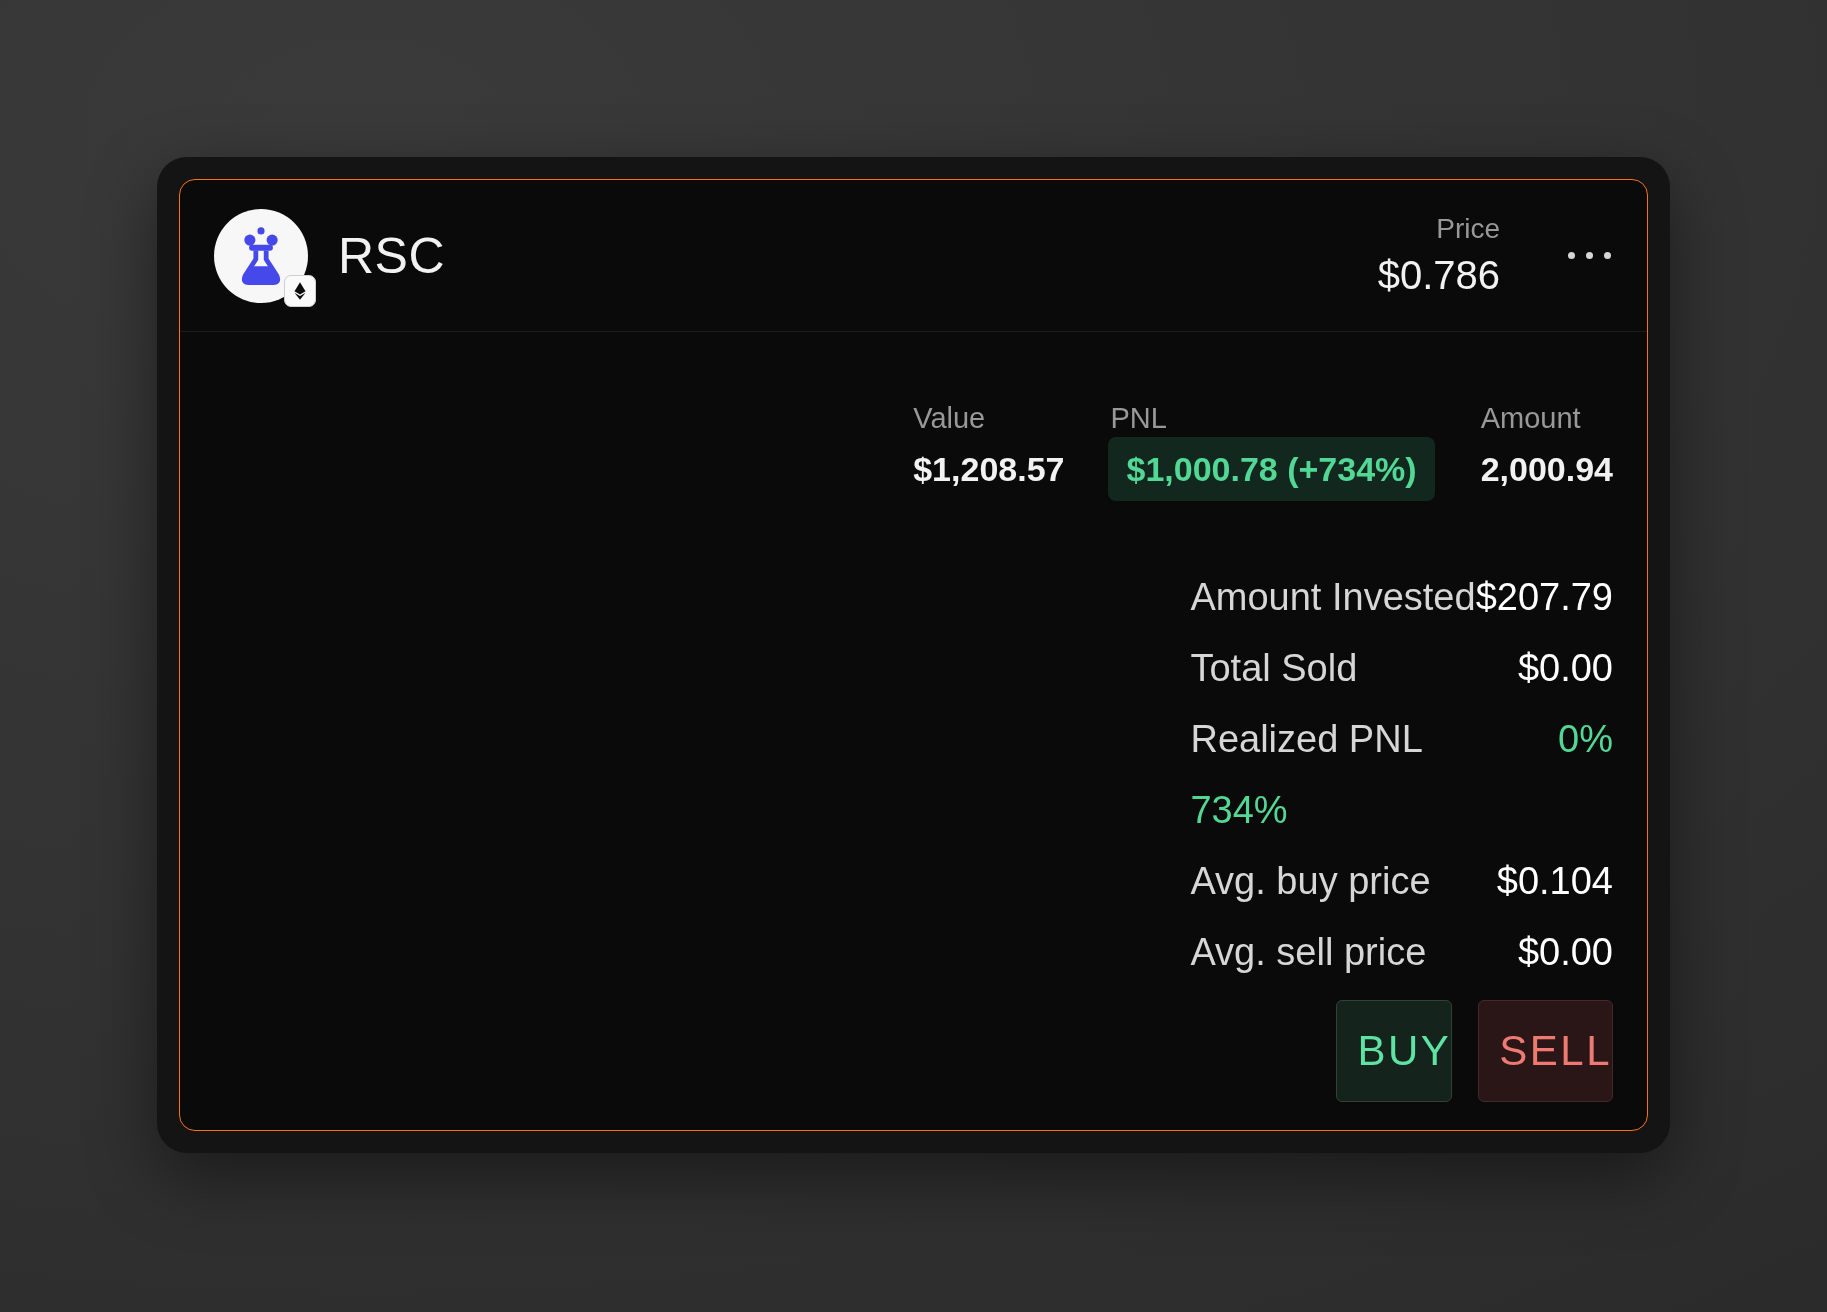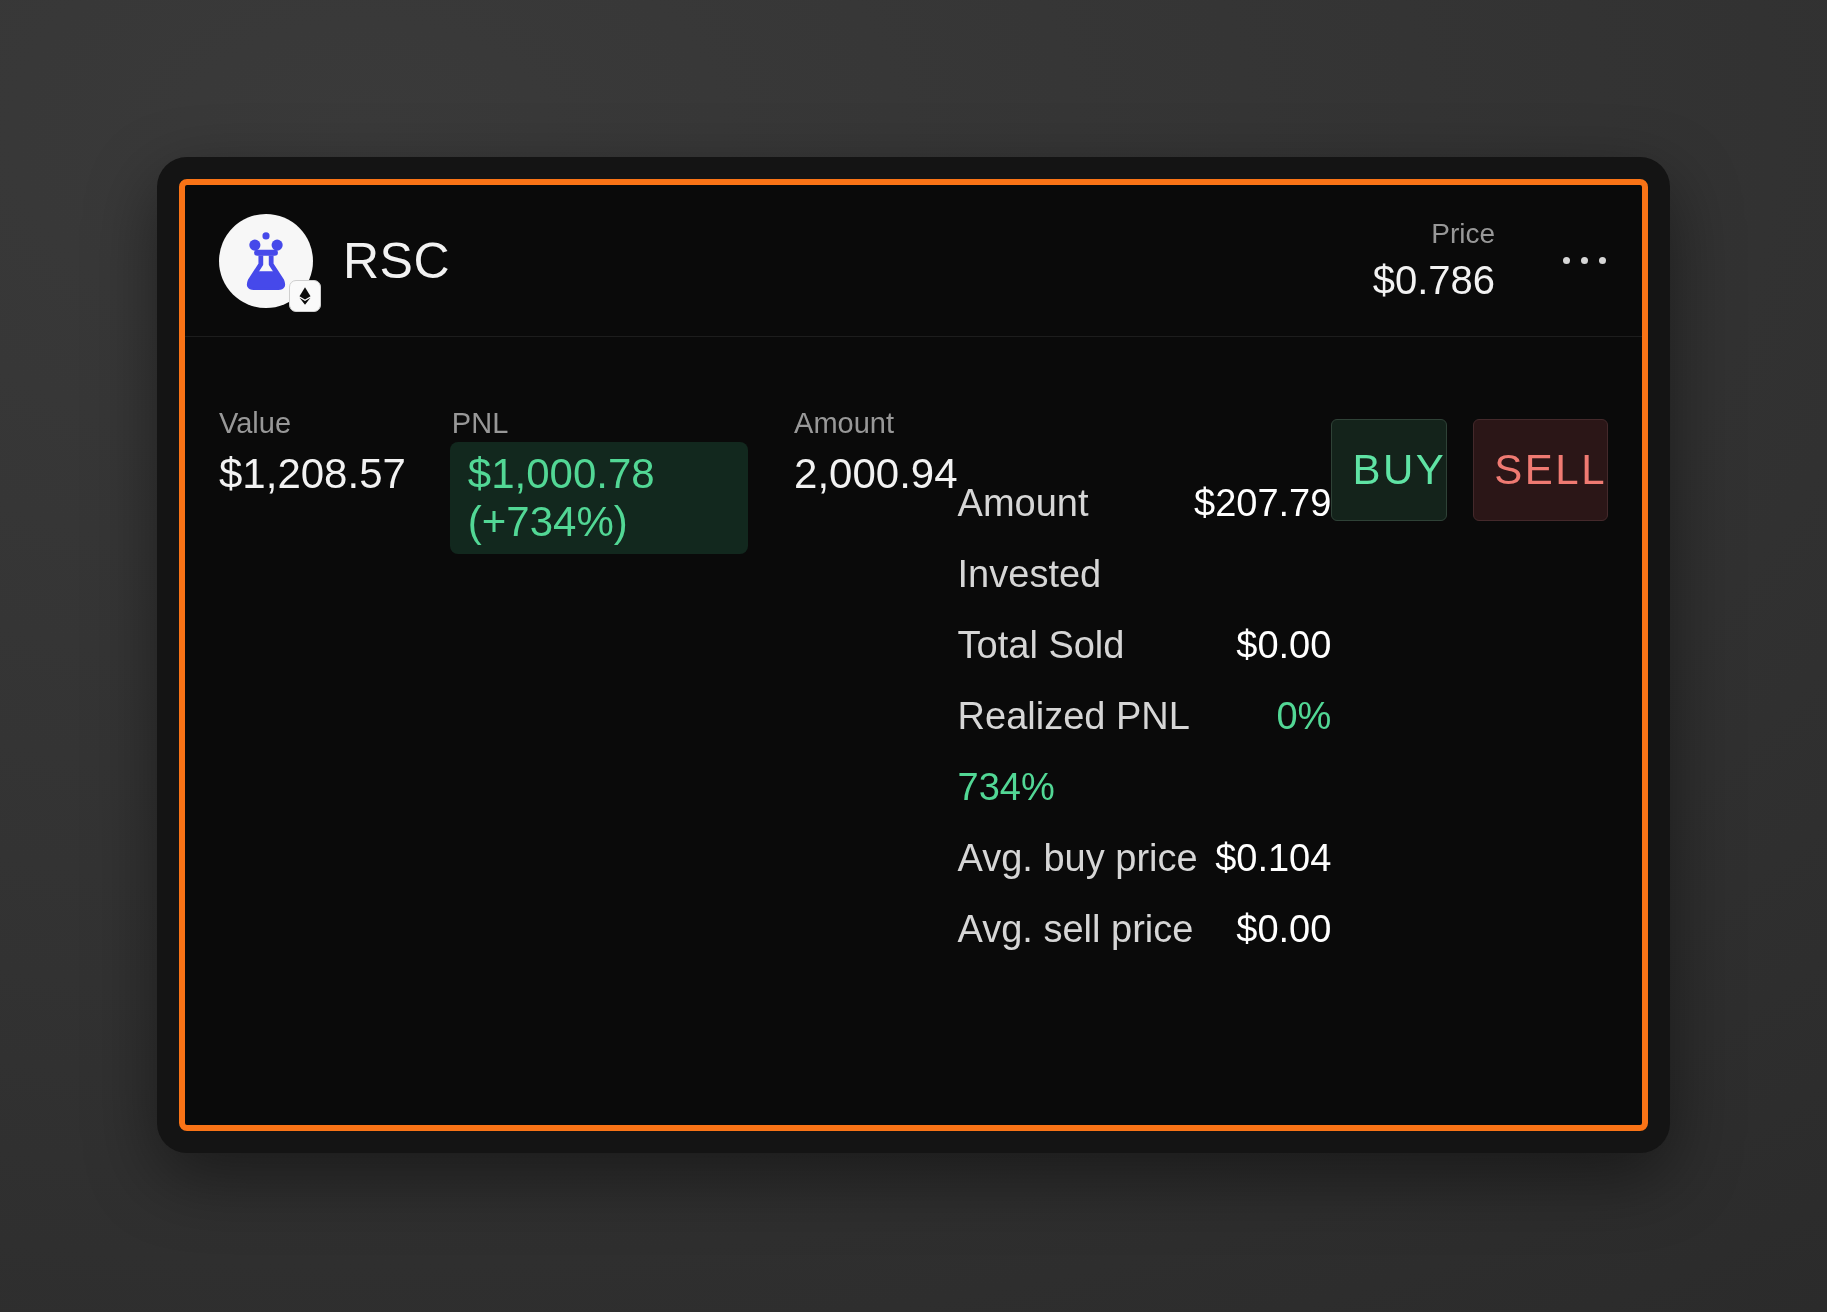--- a/index.html
+++ b/index.html
@@ -10,21 +10,21 @@
   }
   .stage { position:relative; width:1827px; height:1312px; }
 
   .card {
     position:absolute; left:157px; top:157px; width:1513px; height:996px;
     background:#141414; border-radius:30px; padding:22px;
     box-shadow:0 24px 70px rgba(0,0,0,0.45);
   }
   .panel {
     width:100%; height:100%; background:#0a0a0a;
-    border:6px solid #f97316; border-radius:8px;
+    border:1px solid #f97316; border-radius:16px;
     display:flex; flex-direction:column;
   }
 
   
   .panel-header {
     height:152px; flex:0 0 152px; padding:0 34px;
     display:flex; align-items:center; justify-content:space-between;
     border-bottom:1px solid #1d1d1d;
   }
   .token-identity { display:flex; align-items:center; }
@@ -47,25 +47,25 @@
   .price-block { text-align:right; }
   .price-label { font-size:28px; color:#989898; margin-bottom:8px; }
   .price-value { font-size:40px; color:#f2f2f2; font-weight:500; }
   .menu-btn {
     margin-left:66px; background:none; border:none; cursor:pointer;
     display:flex; align-items:center; gap:11px; padding:10px 2px;
   }
   .menu-btn .dot { width:7px; height:7px; border-radius:50%; background:#d6d6d6; }
 
   
-  .panel-body { flex:1; padding:70px 34px 34px 34px; display:flex; flex-direction:row; }
+  .panel-body { flex:1; padding:70px 34px 34px 34px; display:flex; flex-direction:column;align-items:flex-end; }
 
   .stats-row { display:flex; align-items:flex-start; gap:46px; }
   .stat-label { font-size:29px; color:#989898; margin-bottom:10px; }
-  .stat-value { font-size:42px; color:#f2f2f2; font-weight:400; line-height:48px; }
+  .stat-value { font-size:34px; color:#f2f2f2; font-weight:700; line-height:48px; }
   .stat-value.pill {
     display:inline-block; color:var(--accent-positive);
     background:var(--pill-bg); border-radius:8px;
     padding:8px 18px; margin:-8px 0 0 -2px;
   }
 
   .view-toggle {
     margin-left:auto; display:flex; align-items:stretch;
     border:1px solid #2d2d2d; border-radius:10px; background:#0d0d0d;
     padding:3px; height:64px;

